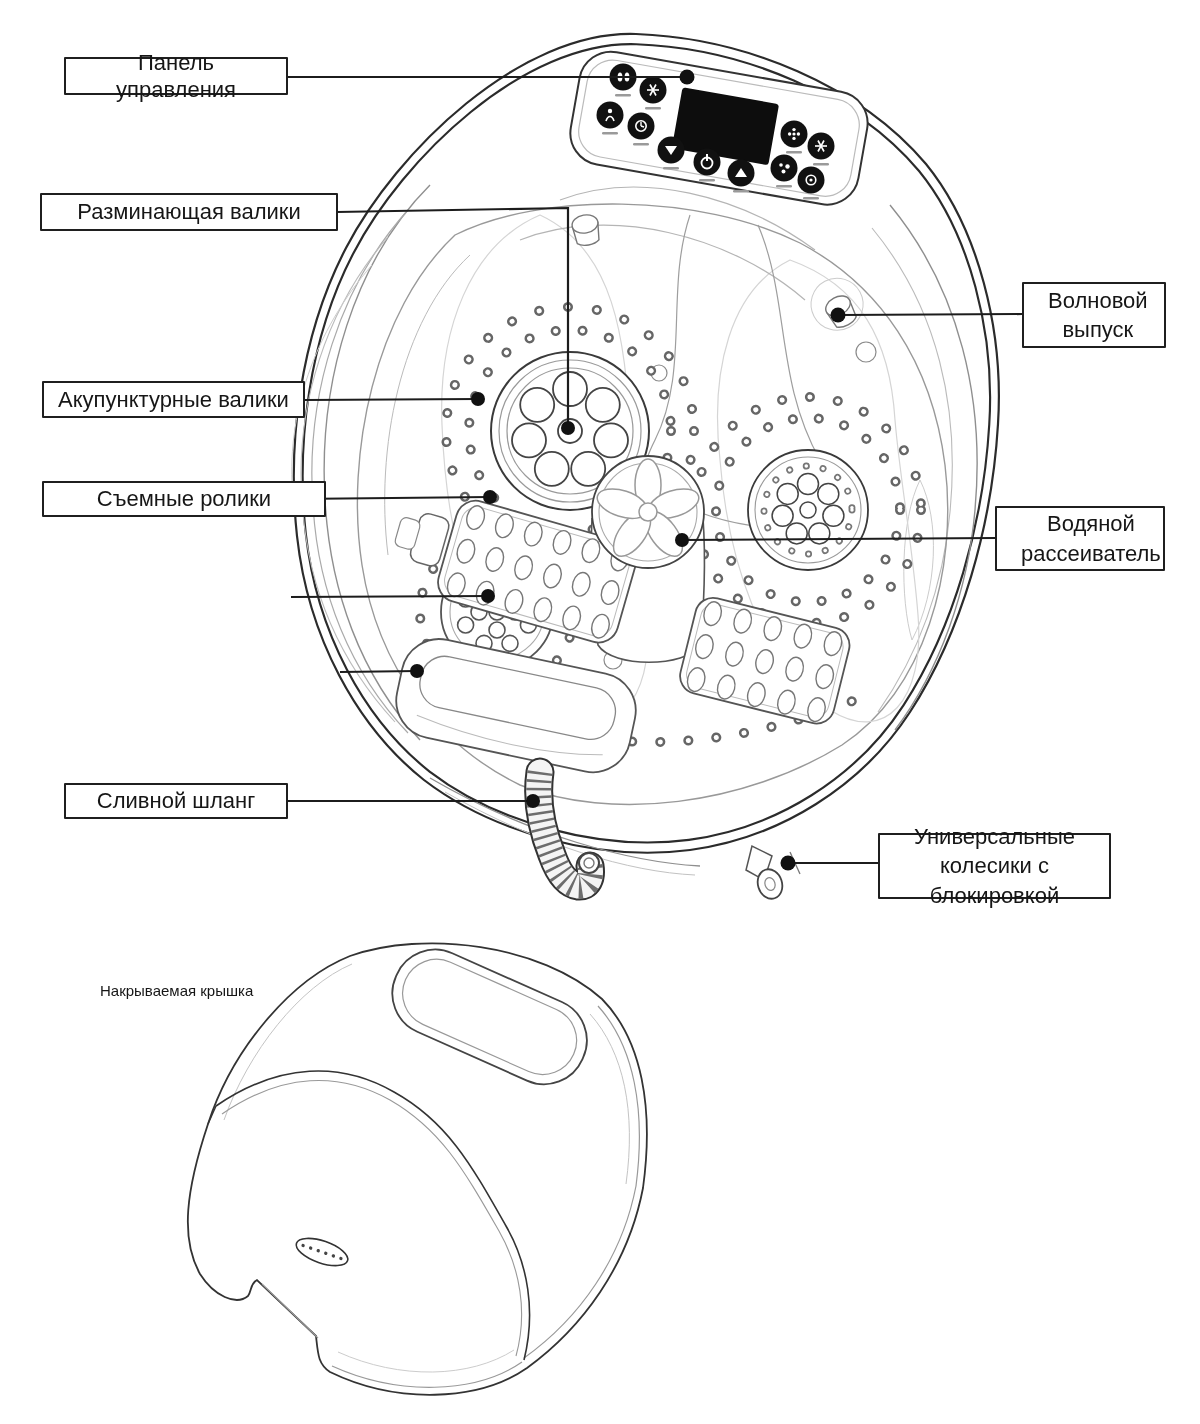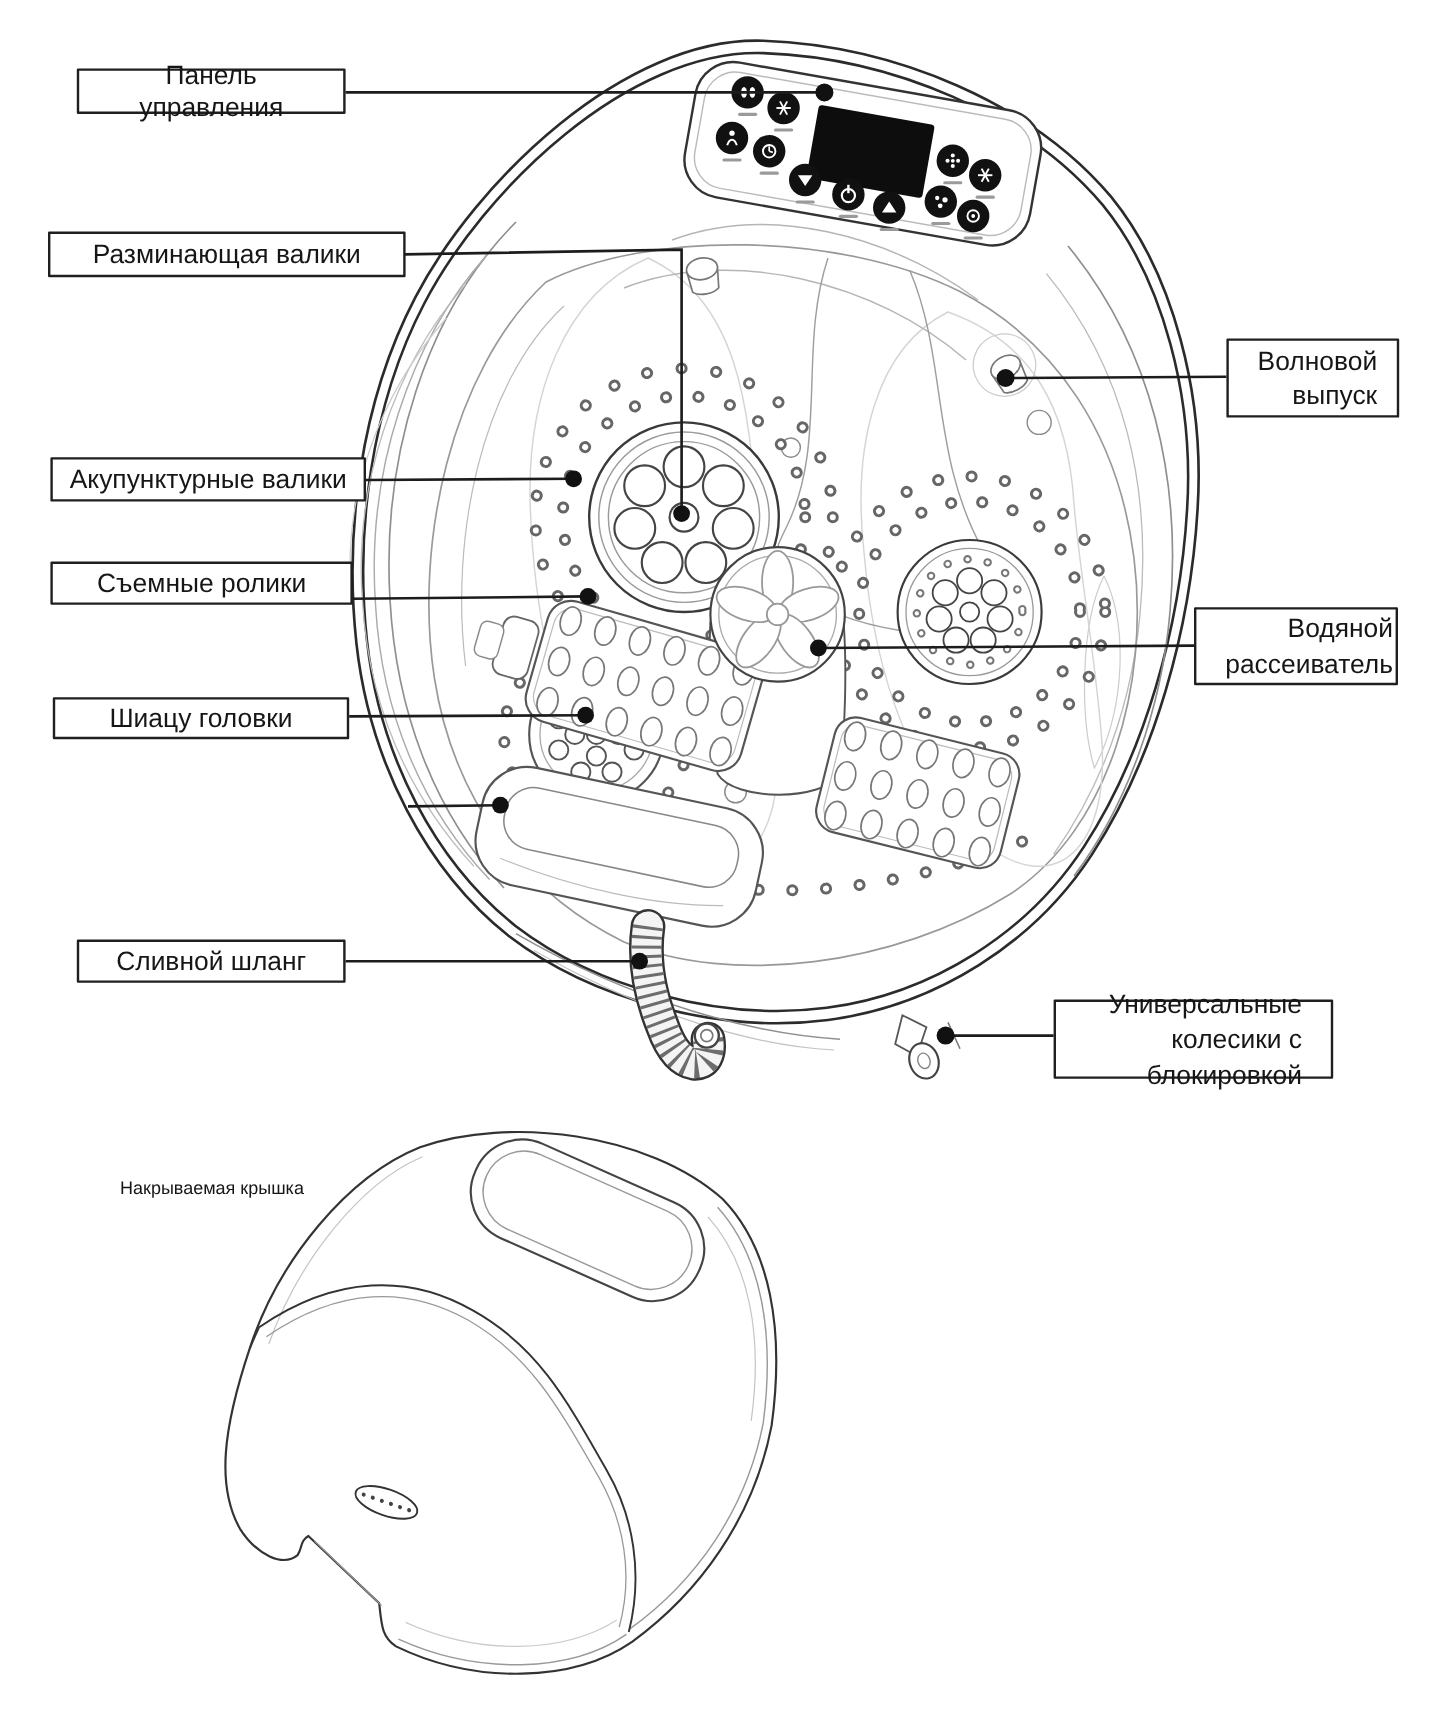--- a/index.html
+++ b/index.html
@@ -2,21 +2,21 @@
 <html><head>
 <meta charset="utf-8">
 <style>
   html,body{margin:0;padding:0;background:#fff;}
   .canvas{position:relative;width:1200px;height:1424px;background:#fff;overflow:hidden;
           font-family:"Liberation Sans",sans-serif;}
   .art{position:absolute;left:0;top:0;}
   .callout{position:absolute;box-sizing:border-box;border:2px solid #1f1f1f;border-radius:1px;
            background:#fff;display:flex;align-items:center;justify-content:center;text-align:center;
            font-size:22px;color:#161616;padding:2px 10px;line-height:1.25;z-index:5;}
-  .callout.ml{justify-content:flex-start;text-align:right;padding:4px 24px;line-height:1.32;}
+  .callout.ml{justify-content:flex-start;text-align:center;padding:4px 24px;line-height:1.32;}
   .caption{position:absolute;font-size:15px;color:#161616;line-height:1.42;z-index:5;}
 </style>
 </head>
 <body>
 
 <div class="canvas">
 
 <svg class="art" width="1200" height="1424" viewBox="0 0 1200 1424">
 
   <g>
@@ -388,23 +388,22 @@
         <circle cx="788" cy="863" r="7.5"></circle>
   </g>
 </svg>
 
 <div class="callout" style="left:64px;top:57px;width:224px;height:38px">Панель управления</div>
 
 <div class="callout" style="left:40px;top:193px;width:298px;height:38px">Разминающая валики</div>
 
 <div class="callout" style="left:42px;top:381px;width:263px;height:37px">Акупунктурные валики</div>
 
-<div class="callout" style="left:42px;top:468px;width:252px;height:36px">Съемные ролики</div>
-
-<div class="callout" style="left:44px;top:581px;width:247px;height:35px">Шиацу головки</div>
+<div class="callout" style="left:42px;top:481px;width:284px;height:36px">Съемные ролики</div>
+
 
 
 <div class="callout" style="left:64px;top:783px;width:224px;height:36px">Сливной шланг</div>
 
 <div class="callout ml" style="left:1022px;top:282px;width:144px;height:66px">Волновой выпуск</div>
 
 <div class="callout ml" style="left:995px;top:506px;width:170px;height:65px">Водяной рассеиватель</div>
 
 <div class="callout ml" style="left:878px;top:833px;width:233px;height:66px">Универсальные колесики с блокировкой</div>
 

